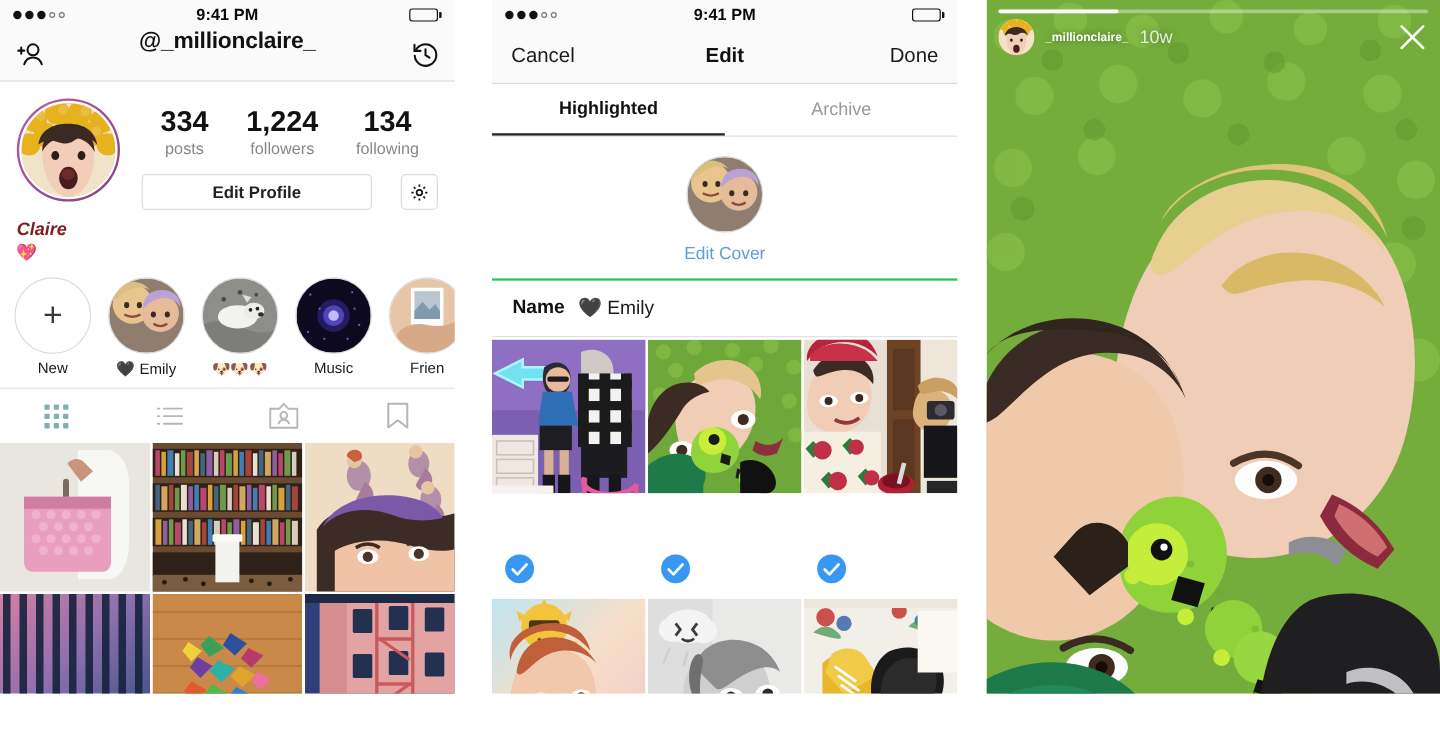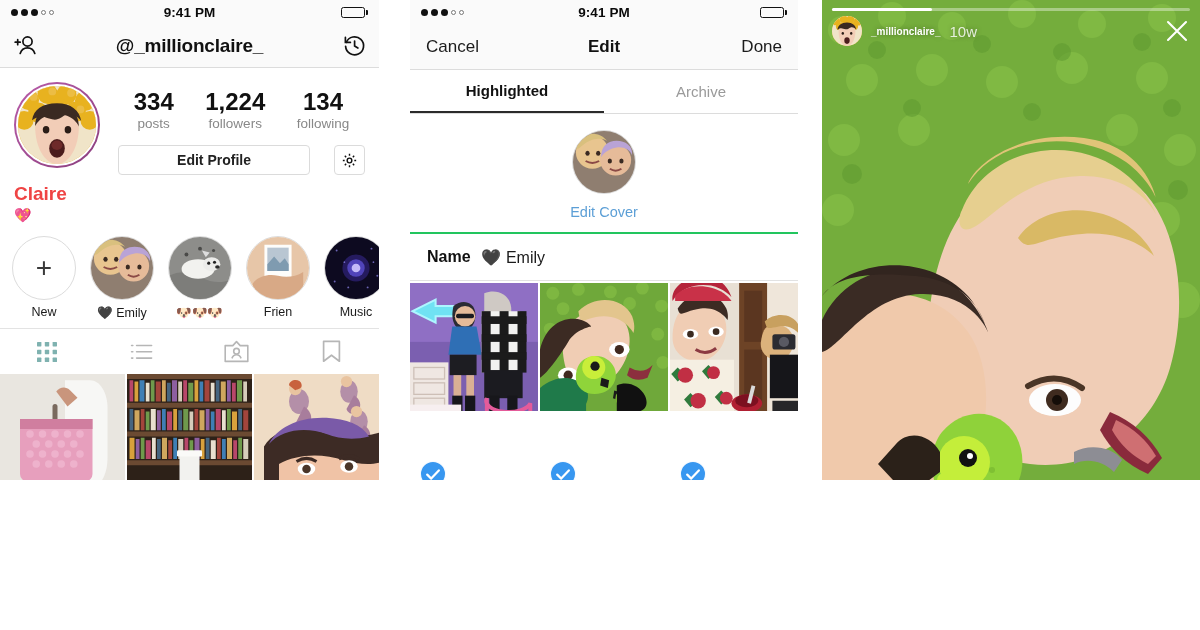--- a/index.html
+++ b/index.html
@@ -5,21 +5,21 @@
   * { box-sizing: border-box; margin: 0; padding: 0; }
   html, body {
     width: 1200px; height: 630px;
     background: #ffffff;
     font-family: "Liberation Sans", sans-serif;
     overflow: hidden;
   }
   .stage { position: relative; width: 1200px; height: 630px; background:#fff; }
 
   
-  .panel { position: absolute; top: 0; height: 480px; background:#fff; overflow: hidden; }
+  .panel { position: absolute; top: 0; height: 578px; background:#fff; overflow: hidden; }
   #panel-profile { left: 0; width: 379px; }
   #panel-edit    { left: 410px; width: 388px; }
   #panel-story   { left: 822px; width: 378px; }
 
   
   .statusbar {
     height: 24px; background:#fafafa;
     display:flex; align-items:center; padding: 0 11px;
     font-size: 13px; font-weight: bold; color:#0a0a0a;
     position: relative;
@@ -29,21 +29,21 @@
   .sig i.off { background:#fff; border:1px solid #777; width:5px; height:5px; }
   .clock { position:absolute; left:0; right:0; text-align:center; font-size:13.5px; letter-spacing:.1px;}
   .batt { margin-left:auto; display:flex; align-items:center; }
   .batt .body { width:24px; height:11px; border:1.5px solid #111; border-radius:2.5px; padding:1.5px; }
   .batt .fill { width:100%; height:100%; background:#111; border-radius:.5px;}
   .batt .tip { width:2px; height:5px; background:#111; margin-left:1px; border-radius:0 1px 1px 0;}
 
   
   .navbar {
     height: 44px; background:#fafafa; border-bottom:1px solid #dcdcdc;
-    display:flex; align-items:center; padding:0 12px; position:relative;
+    display:flex; padding:0 12px; position:relative;
   }
   .nav-title {
     position:absolute; left:0; right:0; text-align:center;
     font-size:19px; font-weight:bold; color:#111; letter-spacing:-0.2px;
   }
   .nav-ico { position:relative; z-index:2; color:#111; display:flex; align-items:center;}
   .nav-ico.right { margin-left:auto; }
 
   
   .p-header { display:flex; padding:14px 14px 0 14px; }
@@ -66,21 +66,21 @@
   .btn-edit {
     flex:1; height:30px; border:1px solid #dbdbdb; border-radius:4px;
     background:#fff; font-size:14px; font-weight:bold; color:#222;
     display:flex; align-items:center; justify-content:center;
   }
   .btn-gear {
     width:31px; height:30px; border:1px solid #dbdbdb; border-radius:4px;
     background:#fff; display:flex; align-items:center; justify-content:center;
   }
   .bio { padding:8px 14px 0 14px; }
-  .bio .name { font-size:19px; font-weight:bold; color:#ef4444; }
+  .bio .name { font-size:15px; font-weight:bold; color:#7f1d1d;font-style:italic; }
   .bio .emoji { font-size:14px; line-height:1.3; margin-top:1px;}
 
   
   .highlights { display:flex; gap:14px; padding:12px 10px 8px 12px; overflow:hidden; }
   .hl { width:64px; flex:0 0 auto; text-align:center; }
   .hl .circ {
     width:64px; height:64px; border-radius:50%;
     border:1px solid #dcdcdc; overflow:hidden; position:relative; background:#fff;
     display:flex; align-items:center; justify-content:center;
   }
@@ -295,49 +295,49 @@
             <circle cx="18" cy="18" r="2" fill="#4a4a48"></circle>
               <circle cx="32" cy="12" r="2" fill="#4a4a48"></circle>
               <circle cx="46" cy="14" r="1.6" fill="#4a4a48"></circle>
           </svg>
         </div>
         <div class="lab">🐶🐶🐶</div>
       </div>
       <div class="hl">
         <div class="circ">
           <svg viewBox="0 0 64 64" width="100%" height="100%">
-            <rect width="64" height="64" fill="#e7c6a8"></rect>
-            <rect x="18" y="8" width="28" height="36" fill="#fdfdfb"></rect>
-            <rect x="21" y="11" width="22" height="24" fill="#b9c6d2"></rect>
-            <path d="M21 28l7-8 6 7 5-5 4 6v7H21z" fill="#7f9bb0"></path>
-            <path d="M6 48c6-8 16-10 26-8 9 2 18 1 26-4v28H6z" fill="#d8a986"></path>
-          </svg>
-        </div>
-        <div class="lab">Frien</div>
-      </div>
-      <div class="hl">
-        <div class="circ">
-          <svg viewBox="0 0 64 64" width="100%" height="100%">
             <rect width="64" height="64" fill="#0d0a20"></rect>
             <circle cx="32" cy="32" r="14" fill="#2a1f6b" opacity=".85"></circle>
             <circle cx="32" cy="32" r="9" fill="#5b4fd1" opacity=".8"></circle>
             <circle cx="32" cy="32" r="4.5" fill="#cfc8ff" opacity=".9"></circle>
             <g fill="#8b82e6" opacity=".75">
               <circle cx="12" cy="14" r="1"></circle>
                 <circle cx="48" cy="12" r="1"></circle>
                 <circle cx="54" cy="40" r="1"></circle>
               <circle cx="10" cy="46" r="1"></circle>
                 <circle cx="24" cy="52" r="1"></circle>
                 <circle cx="44" cy="52" r="1"></circle>
               <circle cx="20" cy="26" r=".9"></circle>
                 <circle cx="50" cy="26" r=".9"></circle>
             </g>
           </svg>
         </div>
         <div class="lab">Music</div>
+      </div>
+      <div class="hl">
+        <div class="circ">
+          <svg viewBox="0 0 64 64" width="100%" height="100%">
+            <rect width="64" height="64" fill="#e7c6a8"></rect>
+            <rect x="18" y="8" width="28" height="36" fill="#fdfdfb"></rect>
+            <rect x="21" y="11" width="22" height="24" fill="#b9c6d2"></rect>
+            <path d="M21 28l7-8 6 7 5-5 4 6v7H21z" fill="#7f9bb0"></path>
+            <path d="M6 48c6-8 16-10 26-8 9 2 18 1 26-4v28H6z" fill="#d8a986"></path>
+          </svg>
+        </div>
+        <div class="lab">Frien</div>
       </div>
     </div>
 
     <div class="tabstrip">
       <div class="tab">
         <svg width="22" height="22" viewBox="0 0 22 22">
           <g fill="#7fb2b0">
             <rect x="1" y="1" width="4.4" height="4.4" rx=".6"></rect>
               <rect x="8.8" y="1" width="4.4" height="4.4" rx=".6"></rect>
               <rect x="16.6" y="1" width="4.4" height="4.4" rx=".6"></rect>

